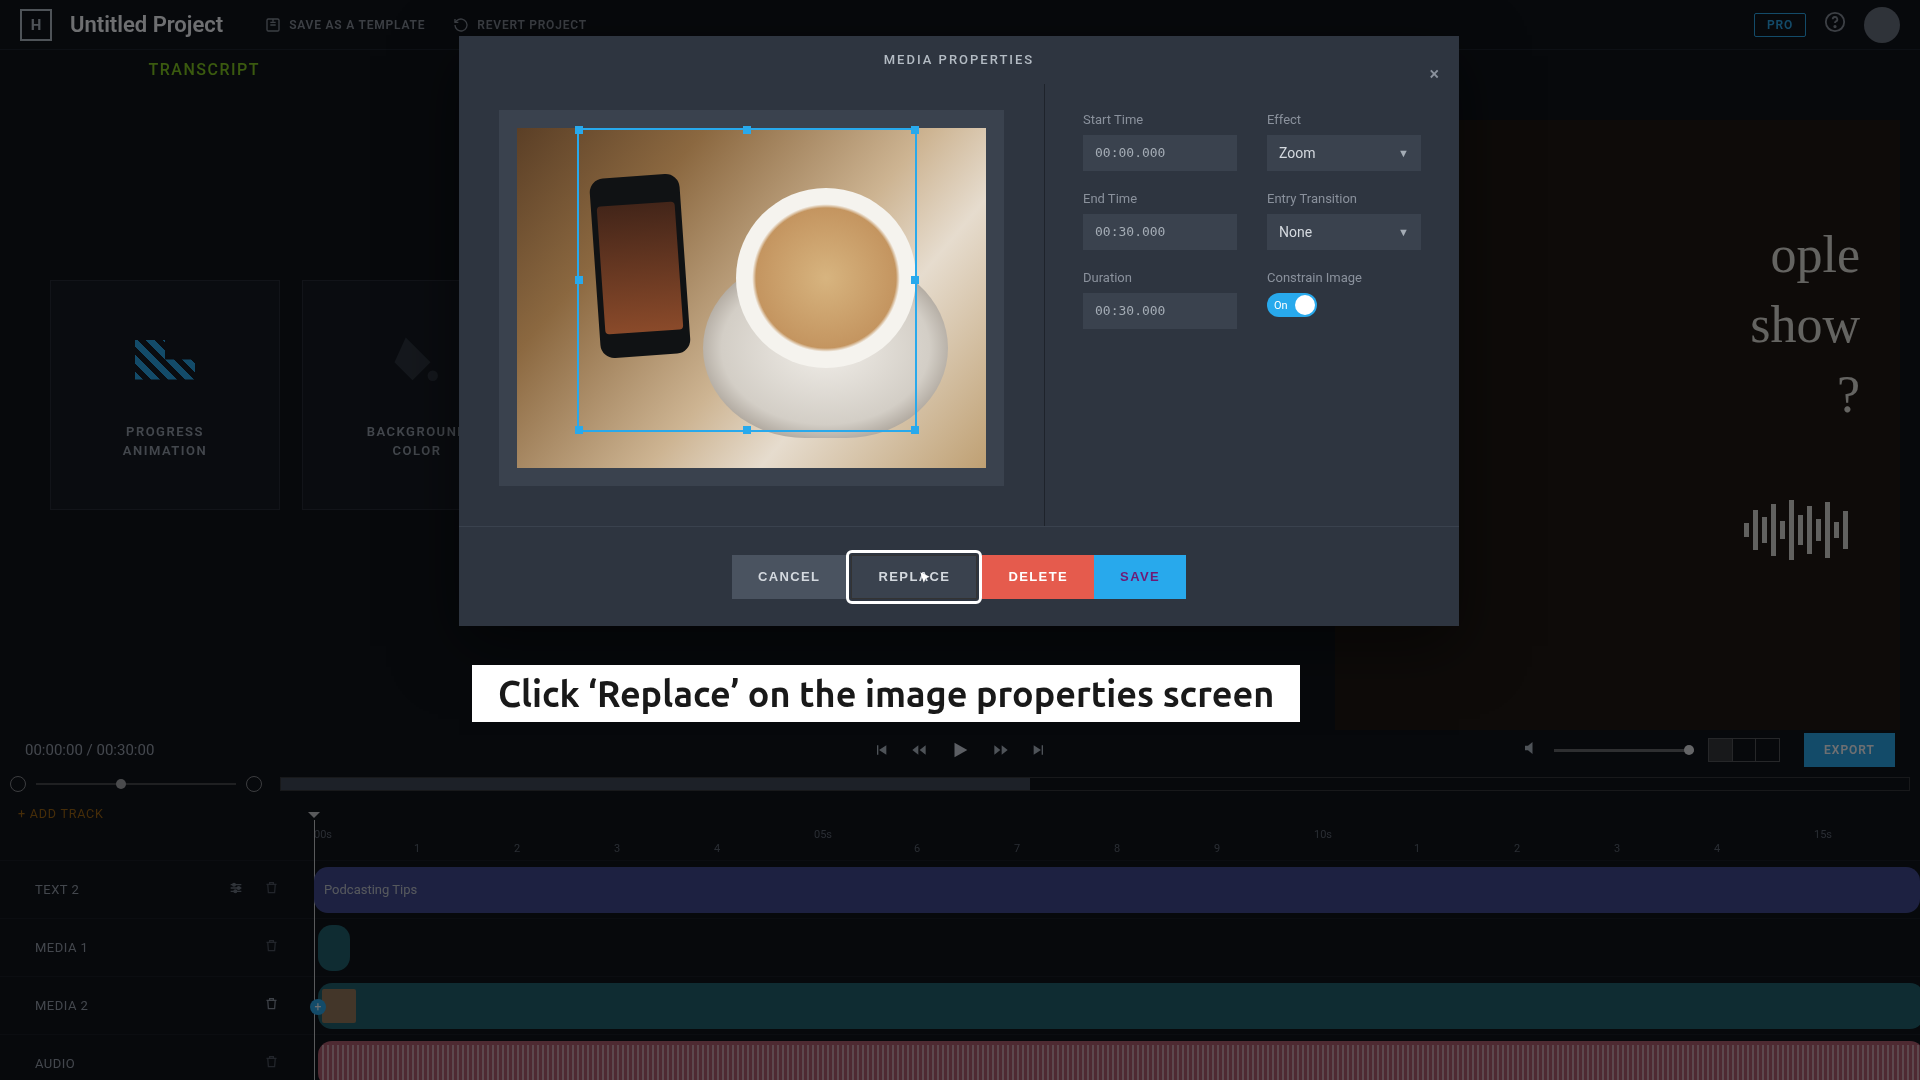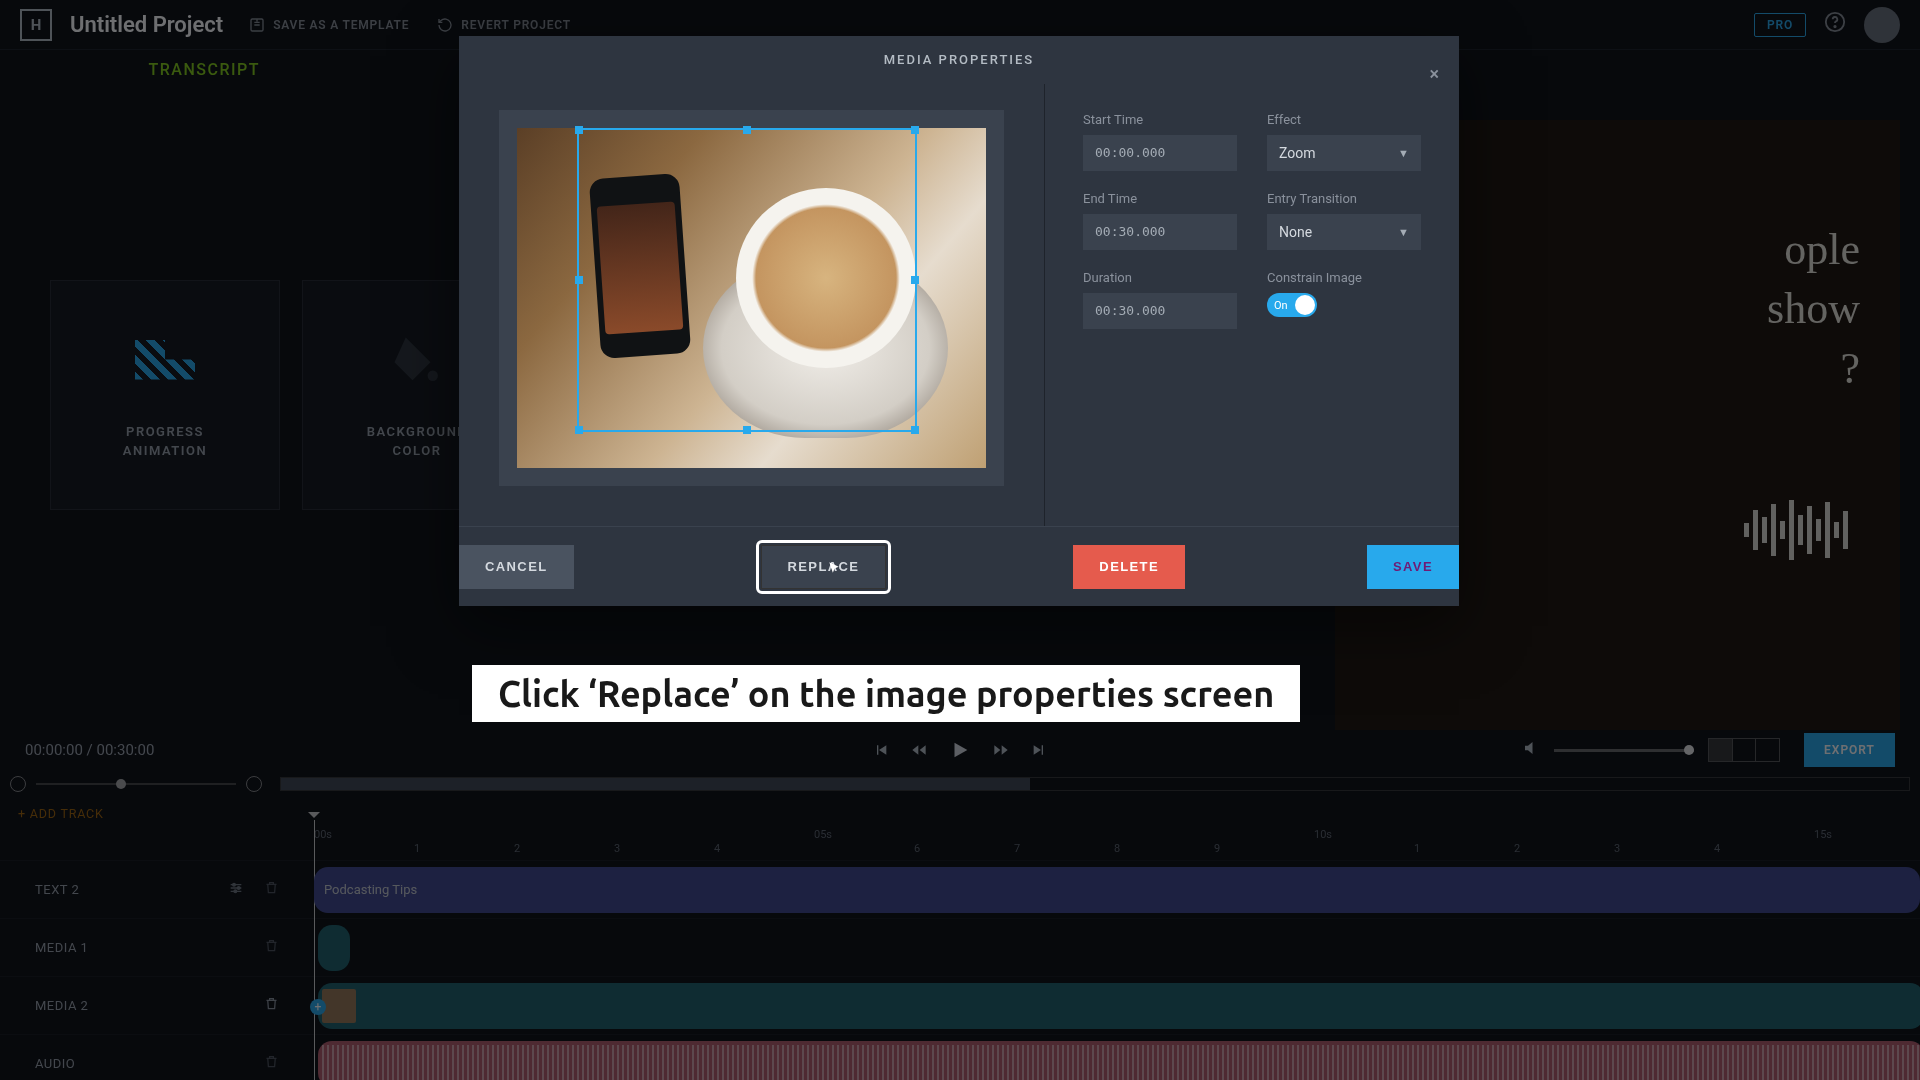--- a/index.html
+++ b/index.html
@@ -1,38 +1,38 @@
 <!DOCTYPE html>
 <html><head>
   <meta charset="utf-8">
   <style>
     *{box-sizing:border-box;margin:0;padding:0;}
     body{font-family:-apple-system,BlinkMacSystemFont,"Segoe UI",Roboto,sans-serif;background:#0a0c10;width:1920px;height:1080px;overflow:hidden;color:#b4bcc4}
     .topbar{height:50px;background:#0a0c10;display:flex;align-items:center;padding:0 20px;border-bottom:1px solid #1a1e25}
     .logo{width:32px;height:32px;background:#0a0c10;border:2px solid #b4bcc4;display:flex;align-items:center;justify-content:center;font-weight:700;color:#b4bcc4;margin-right:18px;font-size:15px}
-    .proj-title{color:#fff;font-size:22px;font-weight:600;margin-right:26px}
+    .proj-title{color:#fff;font-size:22px;font-weight:600;margin-right:42px}
     .top-btn{display:flex;align-items:center;color:#888e95;font-size:12px;font-weight:600;letter-spacing:.8px;margin-right:28px;cursor:pointer}
     .top-btn svg{margin-right:8px}
     .top-right{margin-left:auto;display:flex;align-items:center;gap:18px}
     .chip-pro{border:1.5px solid #28a9ec;color:#28a9ec;padding:4px 12px;font-size:12px;font-weight:600;letter-spacing:.8px;border-radius:2px}
     .ico-circ{color:#888e95;font-size:22px}
     .avatar{width:36px;height:36px;border-radius:50%;background:#6a7079}
 
     .workspace{display:flex;height:680px}
     .left-pane{flex:1;background:#0a0c10}
     .left-tabs{display:flex;height:40px;padding-left:0}
     .ltab{flex:none;width:260px;text-align:right;line-height:40px;color:#84cc16;font-size:16px;letter-spacing:1.5px;font-weight:500}
     .tile-row{display:flex;gap:22px;margin-left:50px;margin-top:190px}
     .tile{width:230px;height:230px;background:#121519;border:1px solid #24282e;display:flex;flex-direction:column;align-items:center;justify-content:center}
     .tile-ico{width:60px;height:60px;margin-bottom:32px;display:flex;align-items:center;justify-content:center}
     .tile-label{font-size:13px;color:#9aa1aa;letter-spacing:1.5px;font-weight:600;text-align:center;line-height:1.5}
     .stripes{width:80px;height:40px;background:repeating-linear-gradient(45deg,#28a9ec 0,#28a9ec 6px,transparent 6px,transparent 12px);clip-path:polygon(0 0,50% 0,50% 50%,100% 50%,100% 100%,0 100%)}
     .right-preview{width:615px;position:relative;background:#0a0c10;padding-top:70px}
     .preview-card{margin-left:30px;width:565px;height:640px;background:#1c1208;position:relative;color:#fff}
-    .preview-text{position:absolute;right:40px;top:100px;text-align:right;font-size:44px;font-family:Georgia,serif;line-height:1.35;color:#e8e4da}
+    .preview-text{position:absolute;right:40px;top:100px;text-align:right;font-size:52px;font-family:Georgia,serif;line-height:1.35;color:#e8e4da}
     .wavebars{position:absolute;right:52px;top:380px;display:flex;align-items:center;gap:4px}
     .wavebars span{display:block;width:5px;background:#e1ddd3}
 
     .playbar{height:40px;display:flex;align-items:center;padding:0 25px;background:#0a0c10}
     .time-disp{color:#9aa1aa;font-size:15px}
     .play-ctrls{position:absolute;left:50%;transform:translateX(-50%);display:flex;align-items:center;gap:18px;color:#b4bcc4}
     .pbtn{width:20px;height:20px;display:flex;align-items:center;justify-content:center}
     .pbtn.play{width:26px;height:26px}
     .vol-area{margin-left:auto;display:flex;align-items:center;gap:14px}
     .vol-slider{width:140px;height:3px;background:#666;position:relative}
@@ -86,21 +86,21 @@
     .crop .h{position:absolute;width:8px;height:8px;background:#28a9ec}
     .m-right{flex:1;padding:28px 38px}
     .prop-grid{display:grid;grid-template-columns:1fr 1fr;column-gap:30px;row-gap:20px}
     .p-lbl{font-size:13px;color:#8a919c;margin-bottom:8px}
     .p-inp{background:#3a424e;height:36px;line-height:36px;padding:0 12px;font-family:monospace;font-size:13px;color:#a4acb5}
     .p-sel{background:#3a424e;height:36px;display:flex;align-items:center;justify-content:space-between;padding:0 12px;font-size:14px;color:#d4d9df}
     .p-sel .car{color:#a4acb5;font-size:11px}
     .toggle{width:50px;height:24px;background:#28a9ec;border-radius:12px;position:relative;display:flex;align-items:center}
     .toggle .knob{position:absolute;right:2px;width:20px;height:20px;background:#fff;border-radius:50%}
     .toggle .on{position:absolute;left:7px;color:#fff;font-size:11px}
-    .m-foot{height:80px;display:flex;align-items:center;justify-content:space-between;border-top:1px solid #3a424e}
+    .m-foot{height:100px;display:flex;align-items:center;justify-content:center;border-top:1px solid #3a424e}
     .mb{height:44px;padding:0 26px;font-size:13px;font-weight:600;letter-spacing:1.4px;border:none;cursor:pointer}
     .mb.cancel{background:#4a5360;color:#d4d9df}
     .mb.replace{background:#3a424e;color:#d4d9df;border:1px solid #333}
     .replace-ring{border:3.5px solid #fff;border-radius:6px;padding:2px}
     .mb.delete{background:#e55b4d;color:#fff}
     .mb.save{background:#28a9ec;color:#701a75}
     .callout{position:absolute;left:472px;top:665px;z-index:40;background:#fff;color:#191919;font-family:Ubuntu,"Segoe UI",sans-serif;font-weight:700;font-size:36px;padding:8px 26px}
   </style>
 </head>
 <body>

